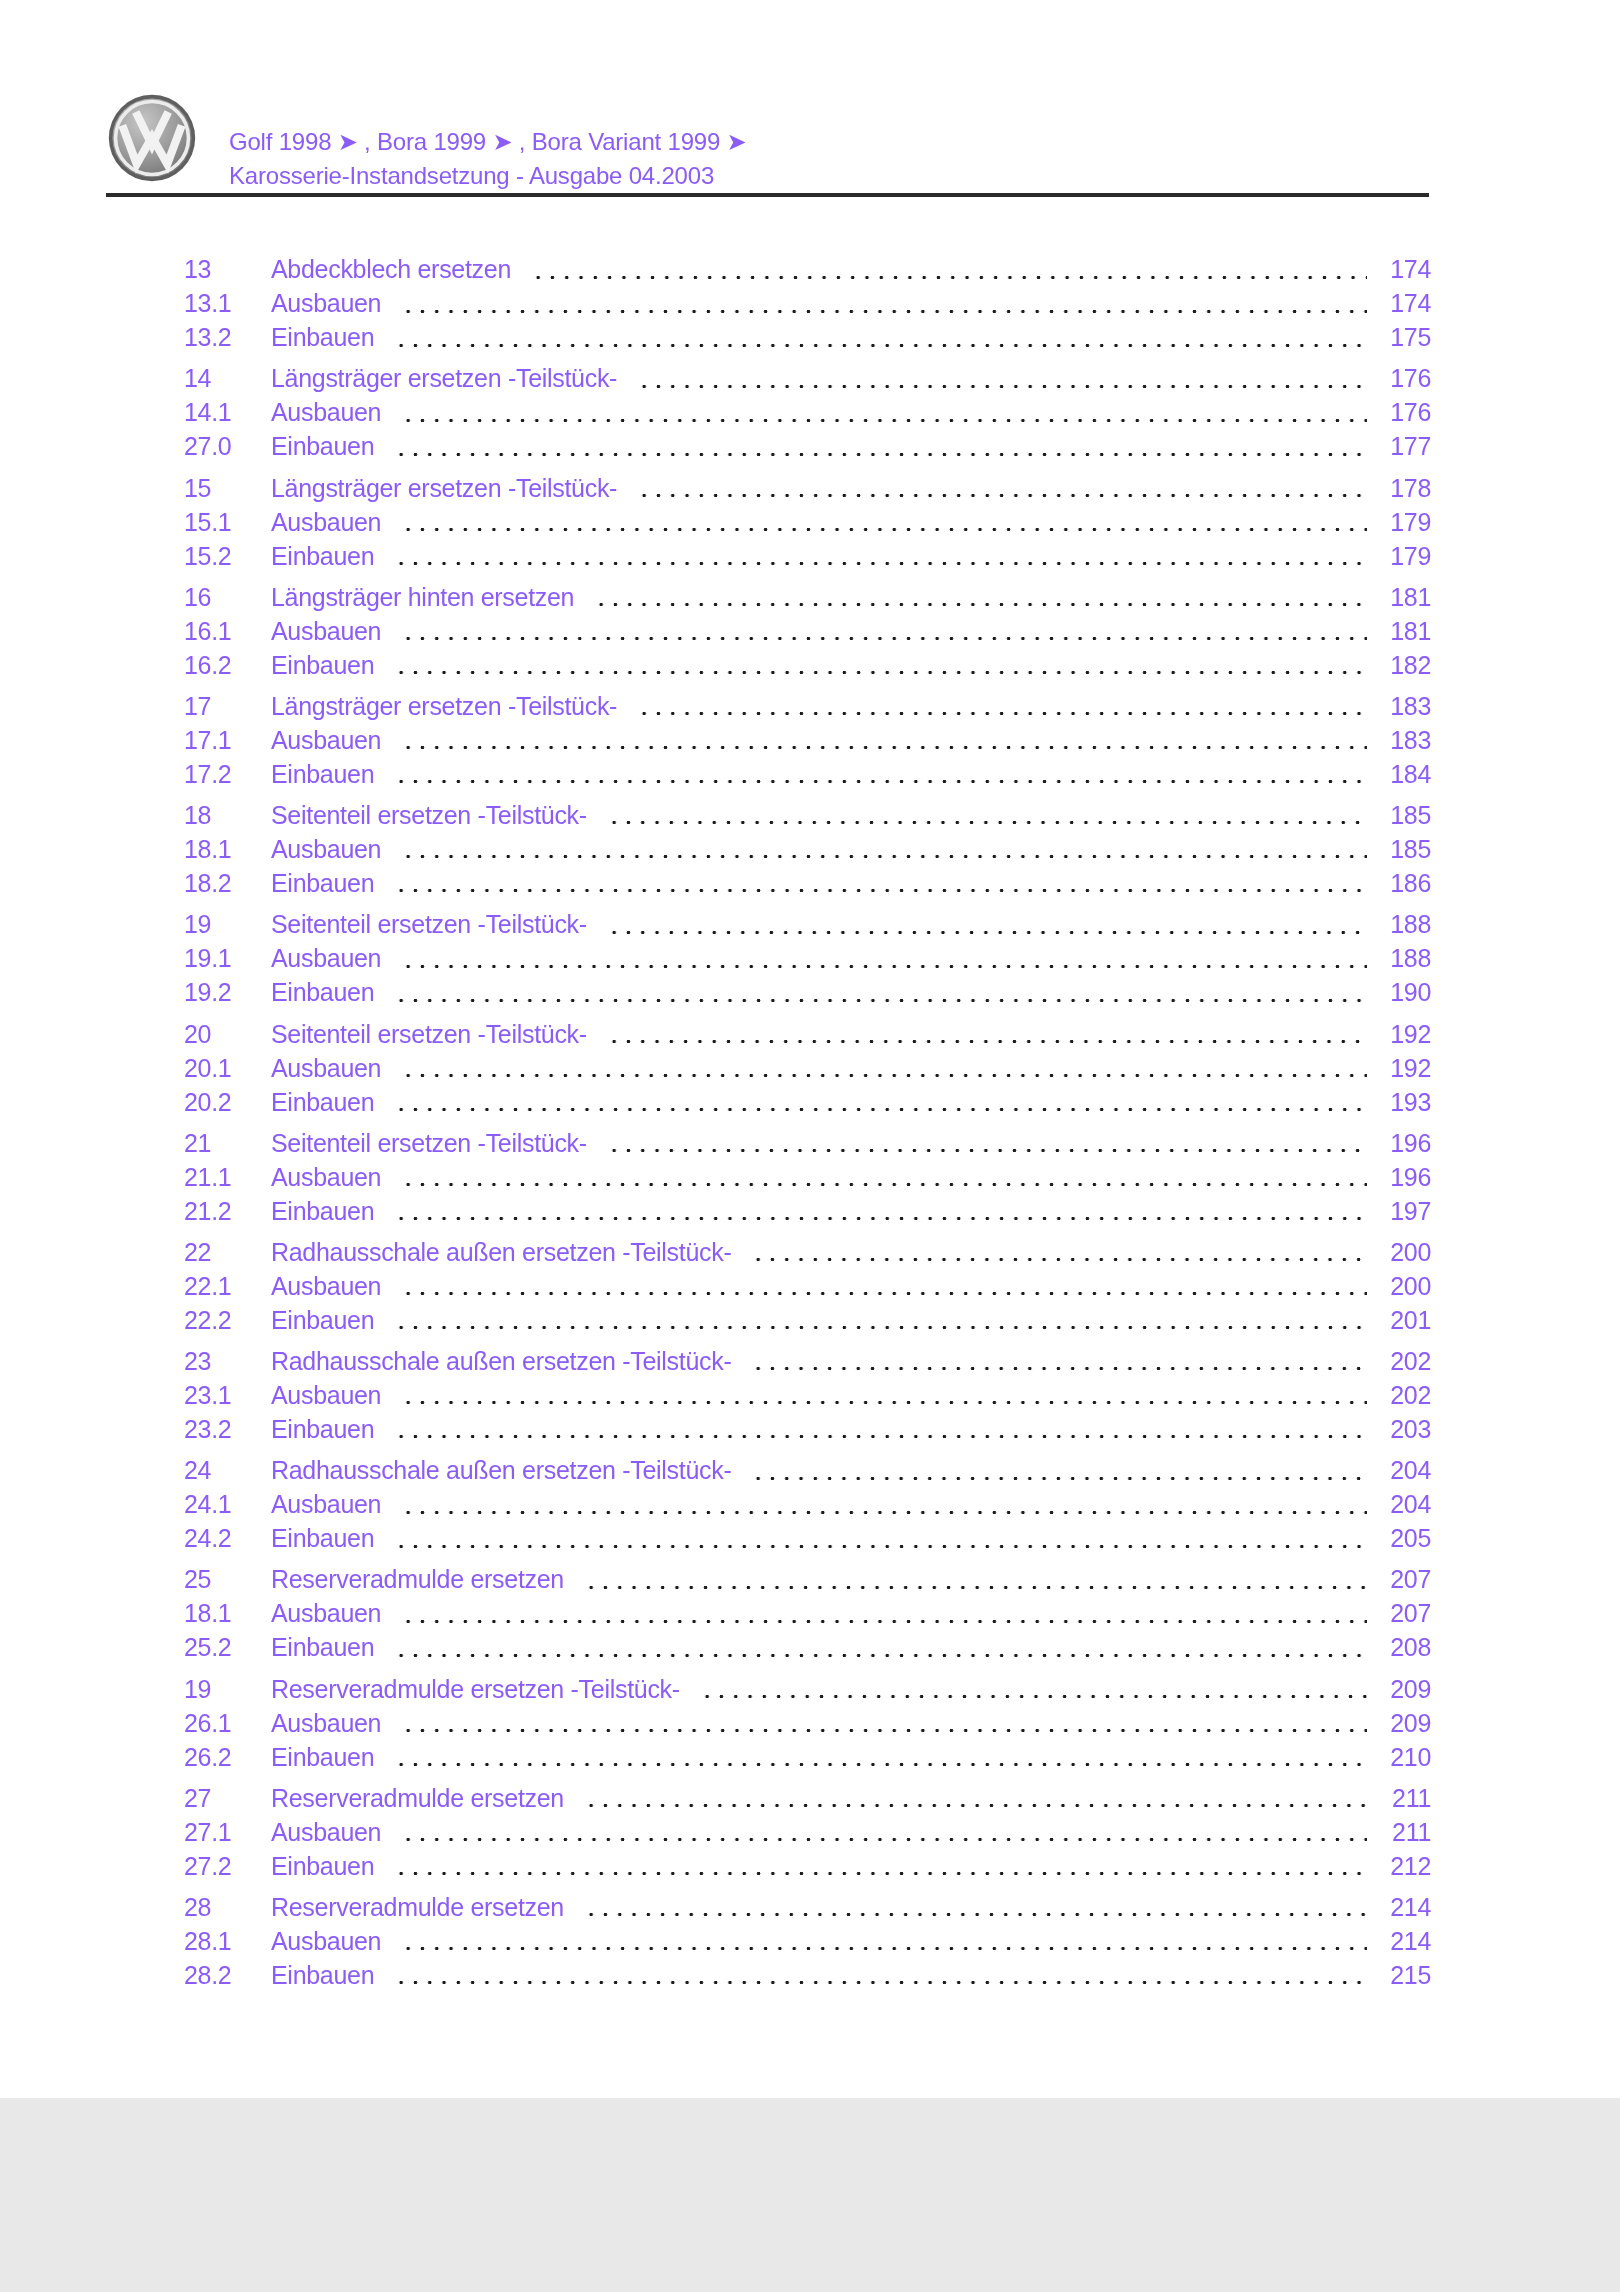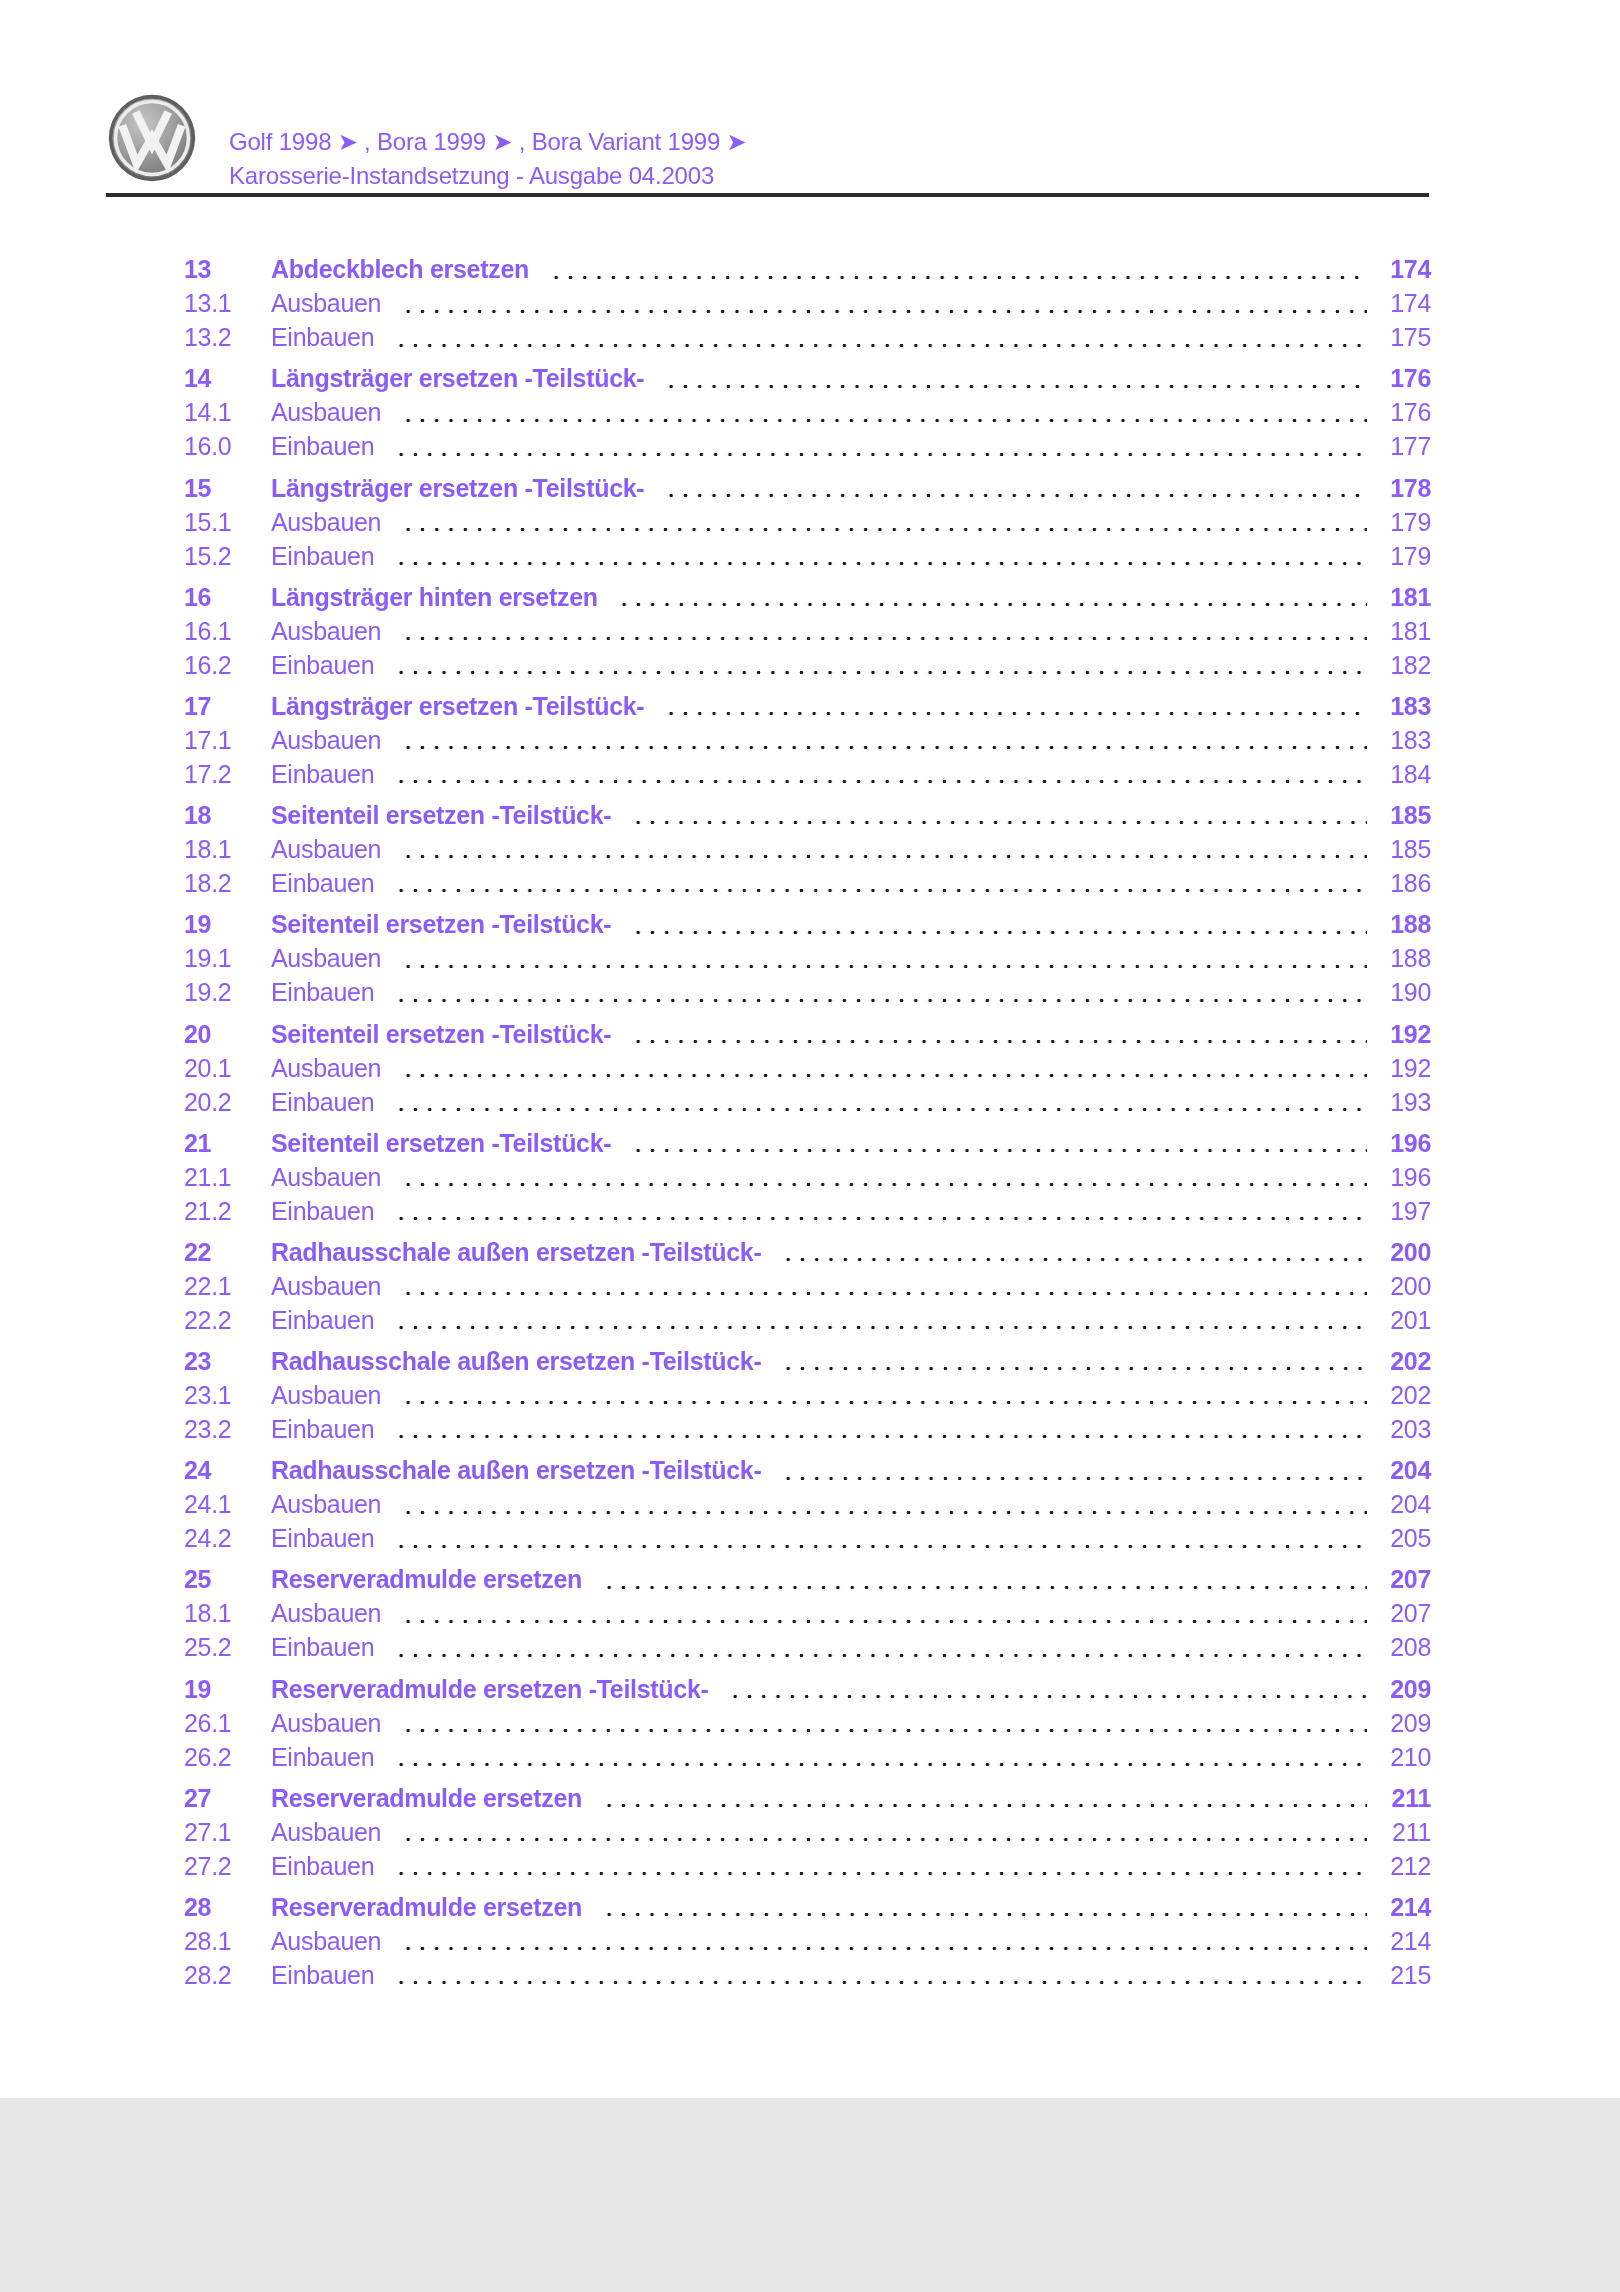--- a/index.html
+++ b/index.html
@@ -20,21 +20,21 @@
   }
   .rule{position:absolute;left:106px;width:1323px;height:3.6px;background:#2b2b2b;}
   .rule-top{top:193px;}
   .rule-bottom{top:2149px;}
   
   .toc{
     position:absolute;left:184px;top:245px;width:1247px;
     font-size:25px;letter-spacing:-0.3px;
   }
   .toc-row{display:flex;align-items:baseline;height:34px;line-height:34px;}
-  .toc-row.main{margin-top:7.2px;font-weight:bold;}
+  .toc-row.main{margin-top:7.2px;font-weight:normal;}
   .toc-num{flex:0 0 87px;white-space:nowrap;}
   .toc-title{flex:0 0 auto;white-space:nowrap;}
   .toc-leader{
     flex:1 1 auto;align-self:stretch;min-width:27px;
     margin:0 12.5px 0 19.7px;
     background-image:radial-gradient(circle,#1c1c1c 1.7px,rgba(0,0,0,0) 2px);
     background-size:14.3px 5.4px;
     background-repeat:repeat-x;
     background-position:left 0 bottom 6.3px;
   }
@@ -101,21 +101,21 @@
       <span class="toc-leader"></span>
       <span class="toc-page">176</span>
     </div>
       <div class="toc-row">
       <span class="toc-num">14.1</span>
       <span class="toc-title">Ausbauen</span>
       <span class="toc-leader"></span>
       <span class="toc-page">176</span>
     </div>
       <div class="toc-row">
-      <span class="toc-num">16.0</span>
+      <span class="toc-num">27.0</span>
       <span class="toc-title">Einbauen</span>
       <span class="toc-leader"></span>
       <span class="toc-page">177</span>
     </div>
       <div class="toc-row main">
       <span class="toc-num">15</span>
       <span class="toc-title">Längsträger ersetzen -Teilstück-</span>
       <span class="toc-leader"></span>
       <span class="toc-page">178</span>
     </div>

